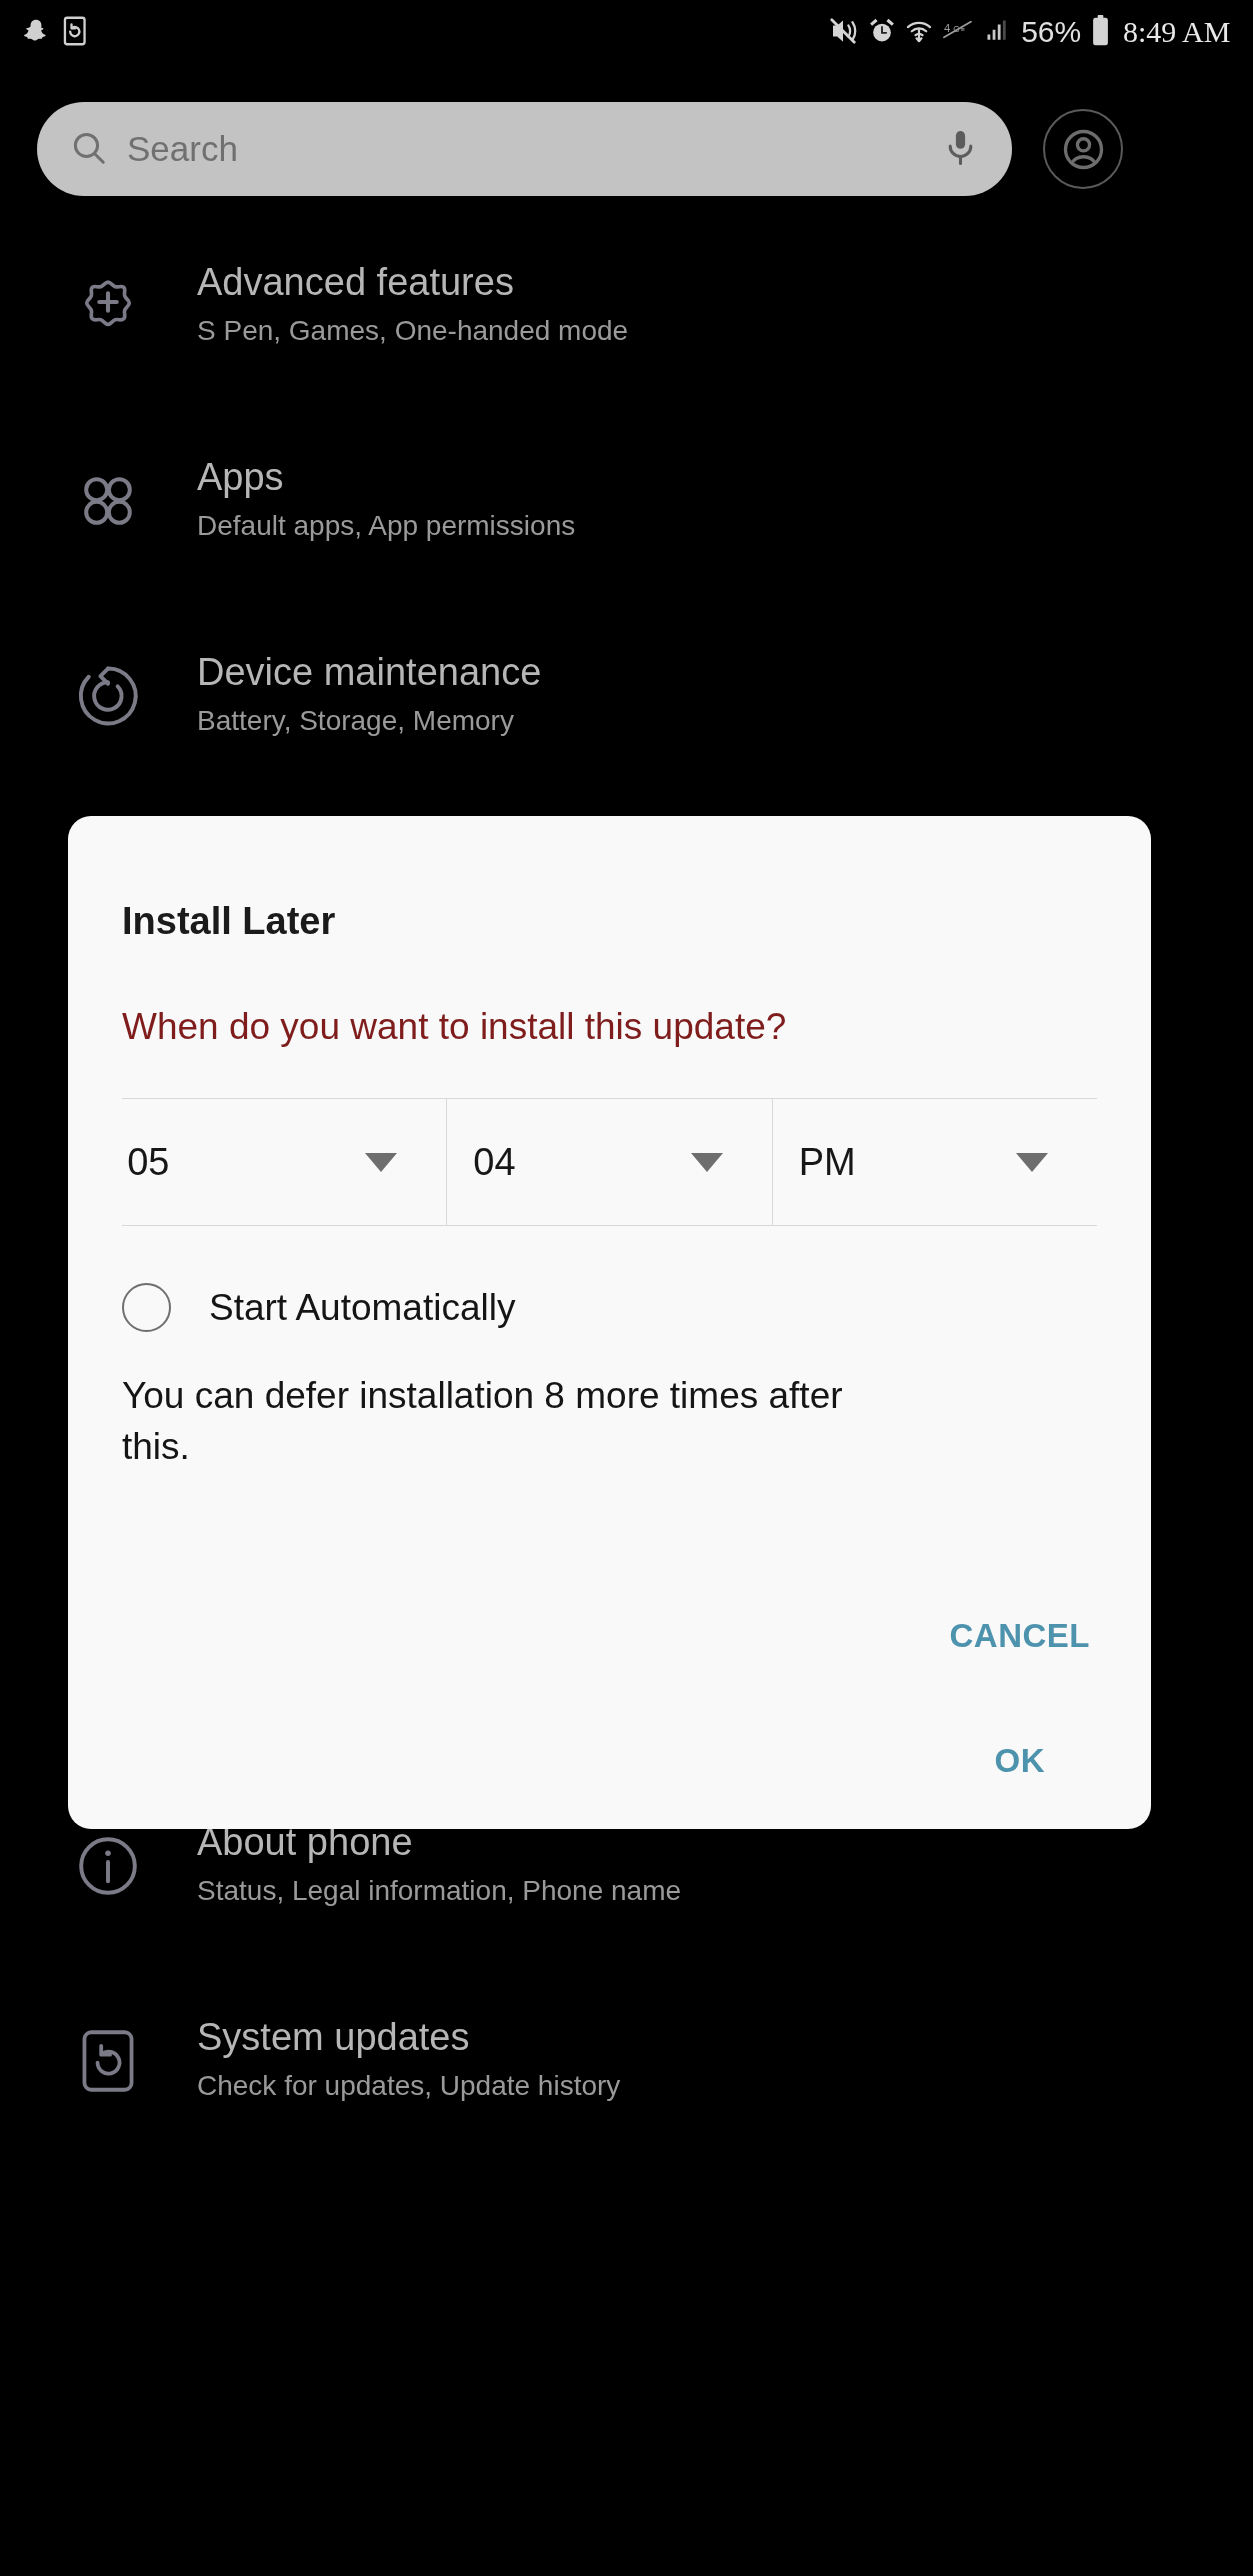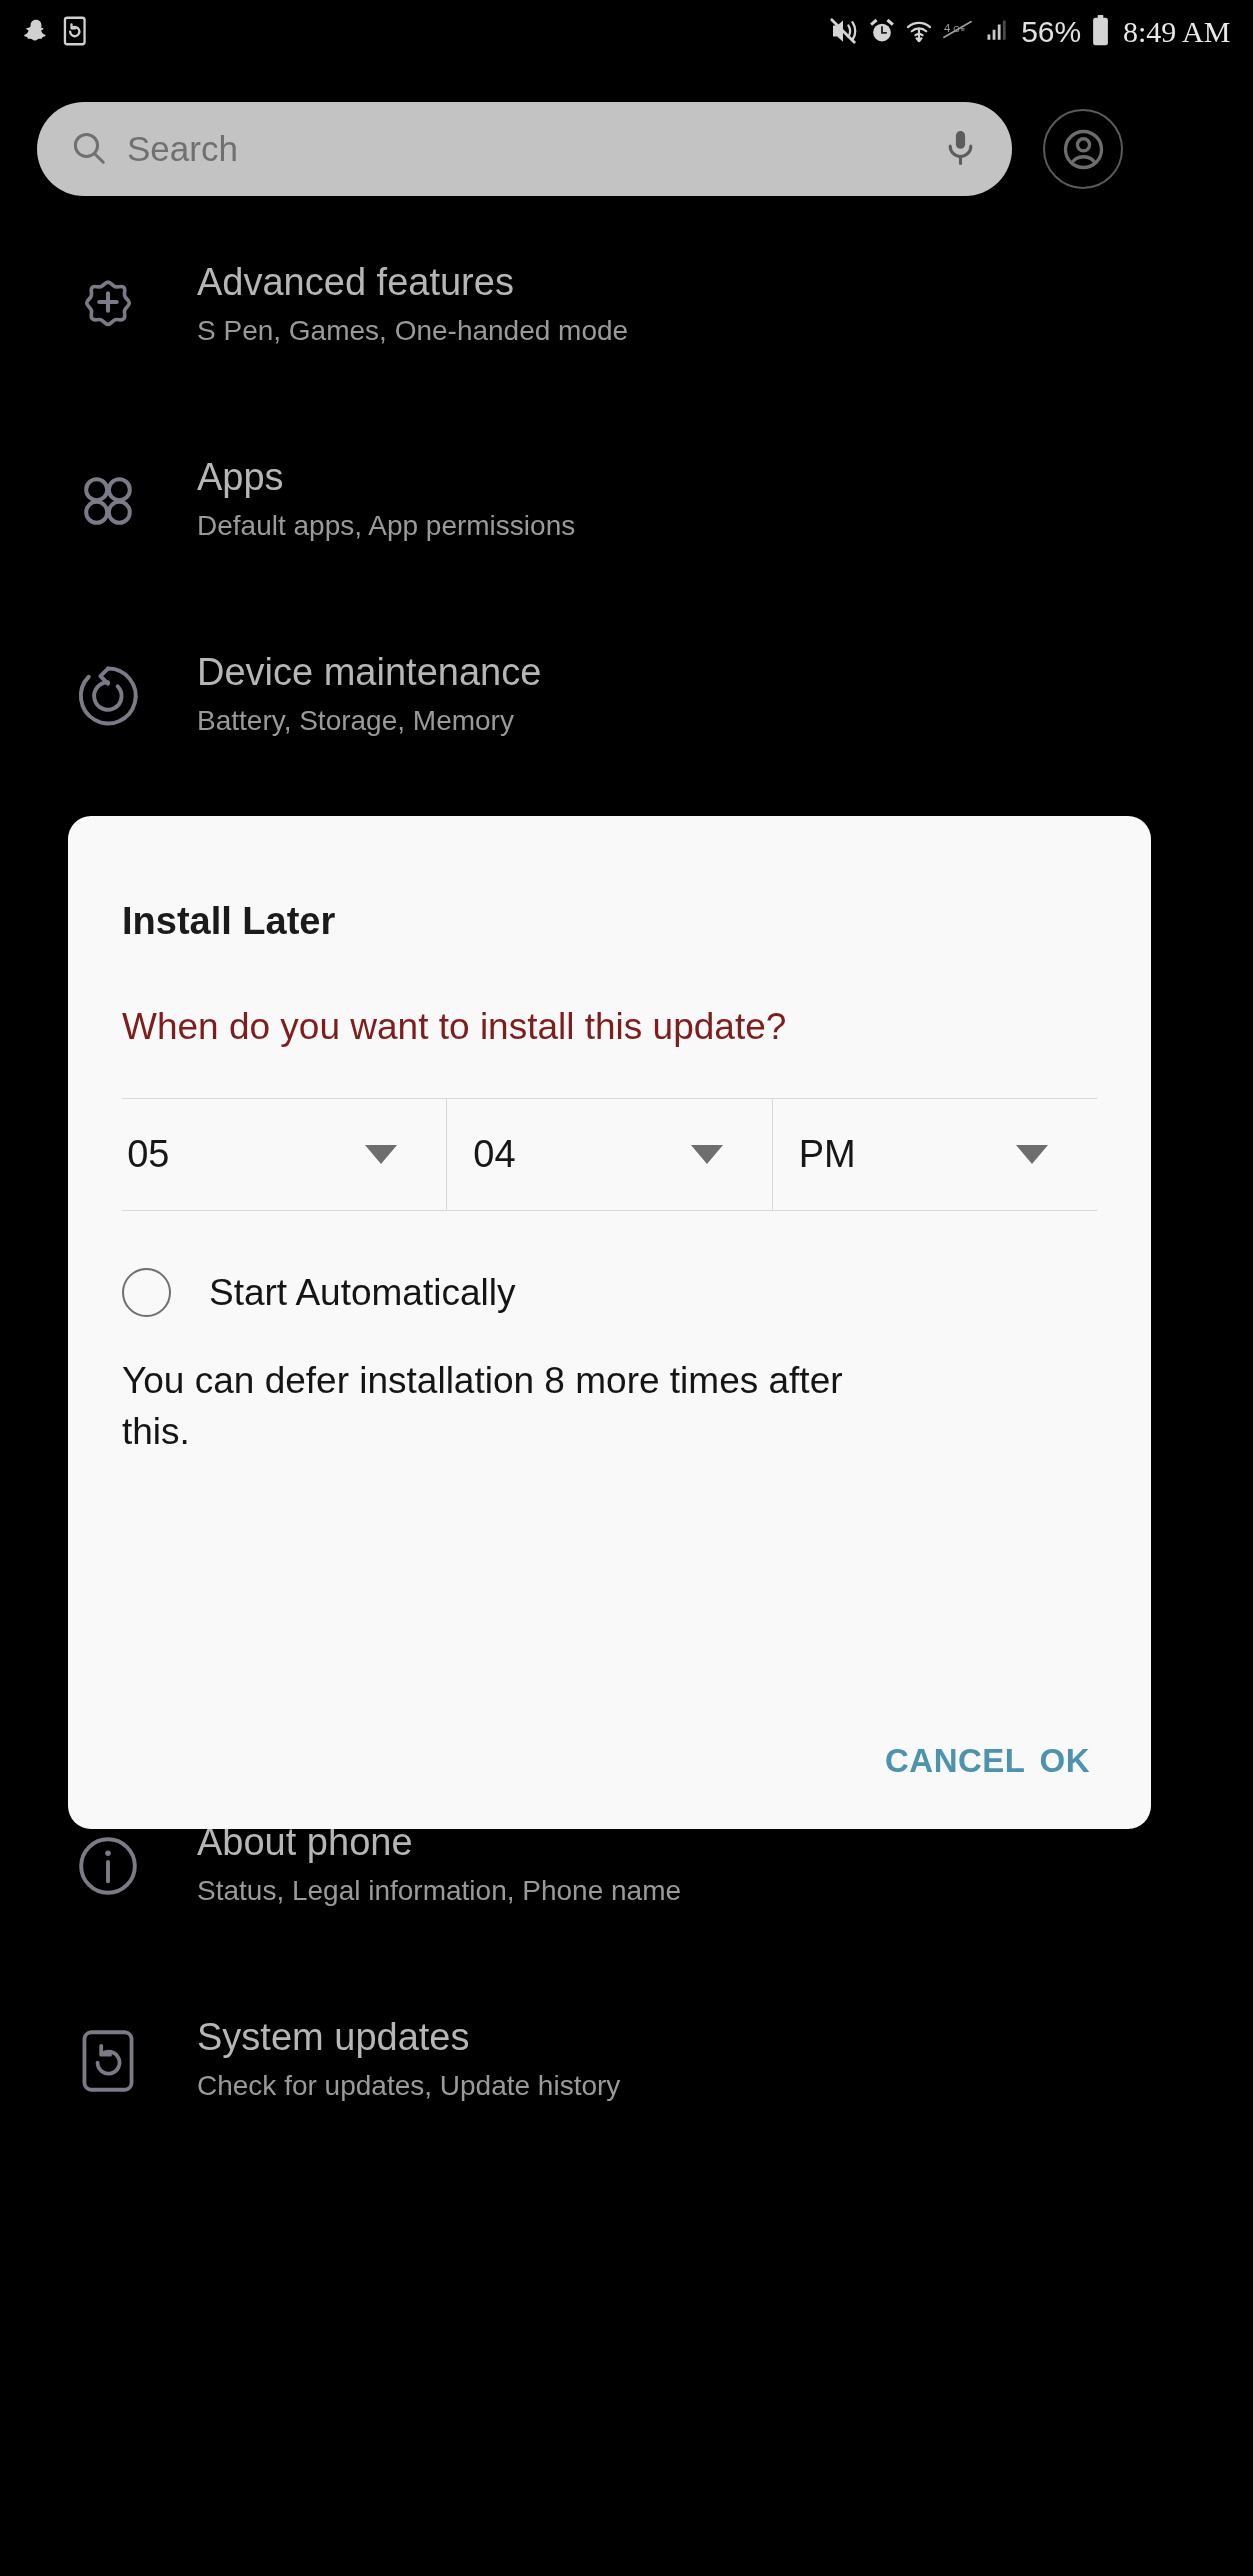--- a/index.html
+++ b/index.html
@@ -115,21 +115,21 @@
   }
   #dialog-message {
     font-size: 37px;
     color: #7f1d1d;
     margin-top: 63px;
   }
   #time-picker {
     margin-top: 50px;
     border-top: 1.7px solid #d8d8d8;
     border-bottom: 1.7px solid #d8d8d8;
-    height: 113px;
+    height: 128px;
     display: flex; align-items: flex-start;
   }
   .picker-cell {
     flex: 1;
     height: 100%;
     display: flex; align-items: center;
     position: relative;
   }
   .picker-cell + .picker-cell { border-left: 1.7px solid #d8d8d8; }
   .picker-value {
@@ -163,21 +163,21 @@
   #defer-note {
     margin-top: 38px;
     font-size: 37px;
     color: #151515;
     line-height: 1.38;
     max-width: 783px;
   }
   #dialog-actions {
     position: absolute;
     right: 54px; bottom: 40px;
-    display: flex; align-items: center; 
+    display: flex; align-items: center; gap: 70px; flex-direction: column;
   }
   .dialog-btn {
     font-size: 33px;
     font-weight: bold;
     letter-spacing: 0.5px;
     color: #4e93ad;
     background: none; border: none;
     cursor: pointer;
     padding: 8.7px 7px;
     font-family: "Liberation Sans", sans-serif;

